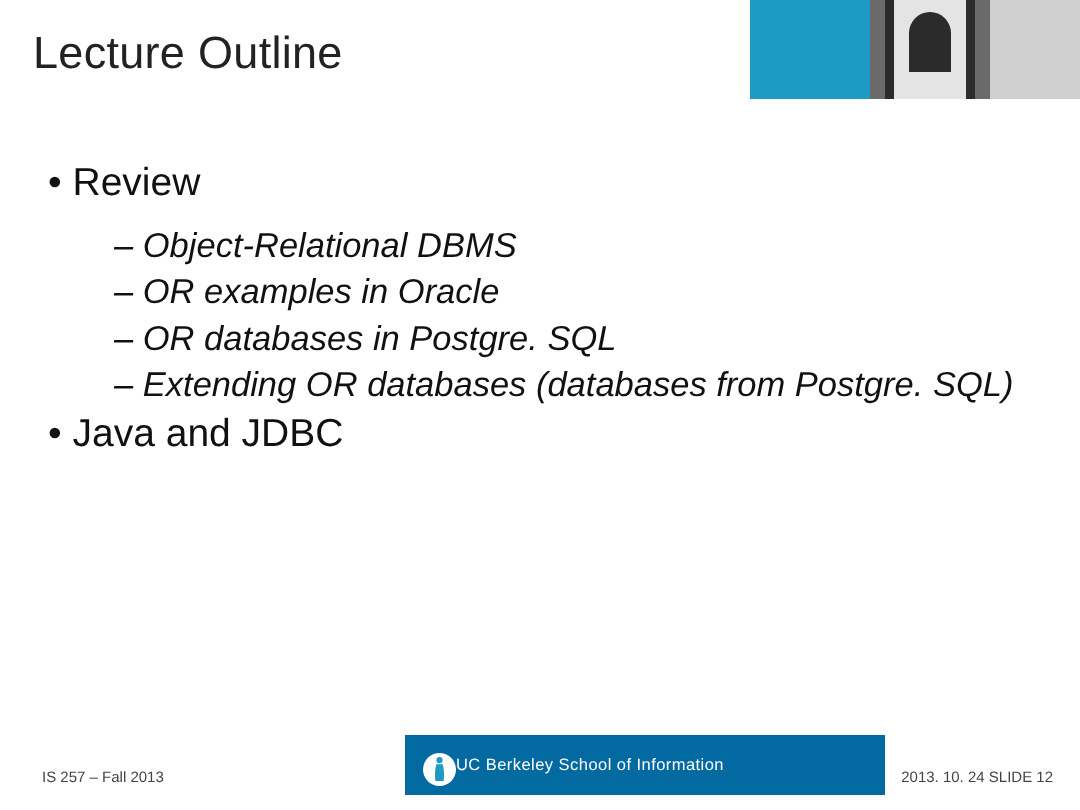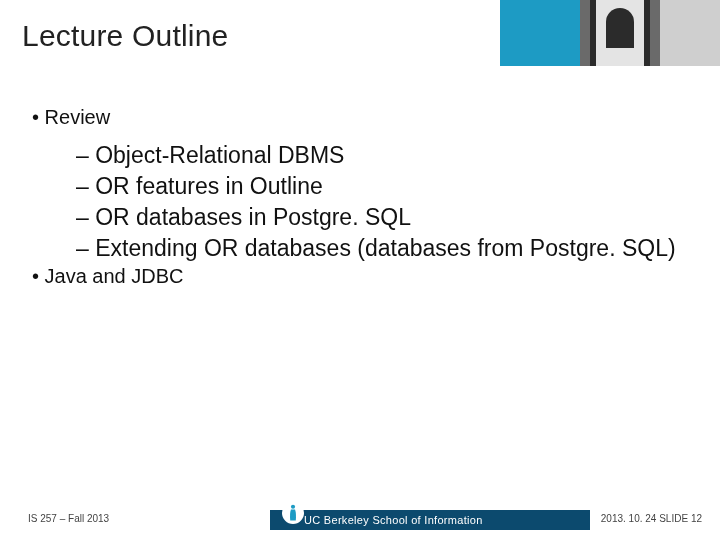--- a/index.html
+++ b/index.html
@@ -7,30 +7,30 @@
   .slide { position: relative; width: 720px; height: 540px; }
   .header-band { position: absolute; top: 0; left: 0; width: 720px; height: 66px; background: #1d9bc4; }
   .header-image { position: absolute; top: 0; right: 0; width: 140px; height: 66px; background: #6a6a6a; }
   .header-image .arch { position:absolute; left:10px; top:0; width:60px; height:66px; background:#e4e4e4; border-left:6px solid #2b2b2b; border-right:6px solid #2b2b2b; }
   .header-image .arch:before { content:""; position:absolute; left:10px; top:8px; width:28px; height:40px; background:#2b2b2b; border-radius:14px 14px 0 0; }
   .header-image .wall { position:absolute; right:0; top:0; width:60px; height:66px; background:#cfcfcf; }
   .title-box { position: absolute; top: 0; left: 0; width: 500px; height: 72px; background: #ffffff; display: flex; align-items: center; padding-left: 22px; }
   .title-box h1 { font-size: 30px; font-weight: 400; color: #222; letter-spacing: 0.2px; }
   .title-underline { position: absolute; top: 56px; left: 0; width: 500px; height: 10px; background: #1d9bc4; }
   .body { position: absolute; top: 95px; left: 32px; right: 32px; color: #111; }
-  .bullet-l1 { font-size: 20px; margin: 10px 0 10px 0; line-height: 1.25; }
+  .bullet-l1 { font-size: 26px; margin: 10px 0 10px 0; line-height: 1.25; }
   .bullet-l1:before { content: "• "; }
-  .sub { margin-left: 44px; }
+  .sub { margin-left: 44px; font-style: italic; }
   .bullet-l2 { font-size: 23px; line-height: 1.35; text-indent: -18px; padding-left: 18px; }
   .bullet-l2:before { content: "– "; }
   .second-main { margin-top: 0; }
   .footer { position: absolute; left: 0; bottom: 10px; width: 720px; height: 32px; padding-left: 12px; }
   .footer-left { position: absolute; left: 28px; bottom: 6px; font-size: 10px; color: #444; }
   .footer-right { position: absolute; right: 18px; bottom: 6px; font-size: 10px; color: #444; }
-  .footer-center { position: absolute; left: 270px; bottom: 0; height: 20px; width: 320px; background: #0c4a6e; display: flex; align-items: center; padding-left: 34px; }
+  .footer-center { position: absolute; left: 270px; bottom: 0; height: 40px; width: 320px; background: #0369a1; display: flex; align-items: center; padding-left: 34px; }
   .footer-center span { color: #fff; font-size: 11px; letter-spacing: 0.3px; }
   .logo-circle { position: absolute; left: 282px; bottom: 6px; width: 22px; height: 22px; border-radius: 50%; background: #fff; display:flex; align-items:center; justify-content:center; }
   .logo-circle svg { width: 14px; height: 18px; }
 </style>
 </head>
 <body>
 
 <div class="slide">
 
   <div class="header-band"></div>
@@ -40,21 +40,21 @@
   </div>
   <div class="title-underline"></div>
   <div class="title-box">
     <h1>Lecture Outline</h1>
   </div>
 
   <div class="body">
     <div class="bullet-l1">Review</div>
     <div class="sub">
       <div class="bullet-l2">Object-Relational DBMS</div>
-      <div class="bullet-l2">OR features in Outline</div>
+      <div class="bullet-l2">OR examples in Oracle</div>
       <div class="bullet-l2">OR databases in Postgre. SQL</div>
       <div class="bullet-l2">Extending OR databases (databases from Postgre. SQL)</div>
     </div>
     <div class="bullet-l1 second-main">Java and JDBC</div>
   </div>
 
   <div class="footer">
     <div class="footer-left">IS 257 – Fall 2013</div>
     <div class="footer-center">
       <span>UC Berkeley School of Information</span>

